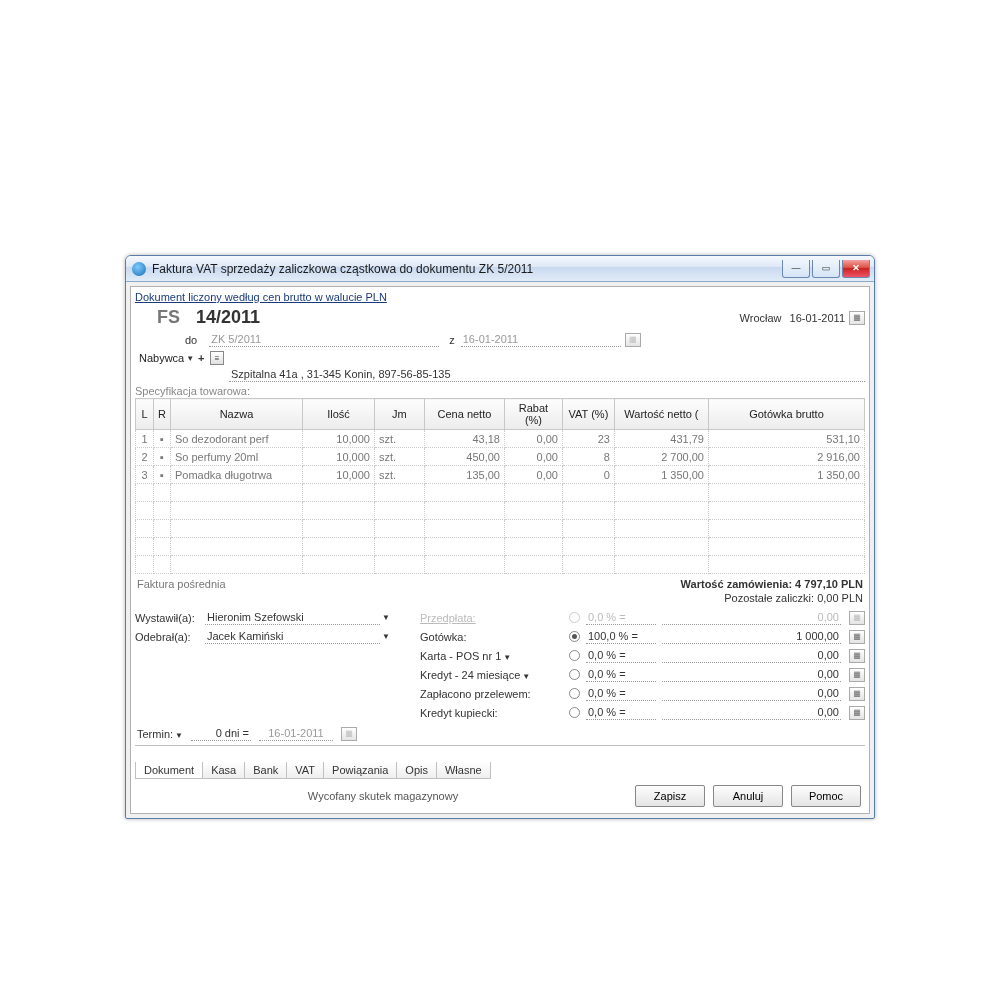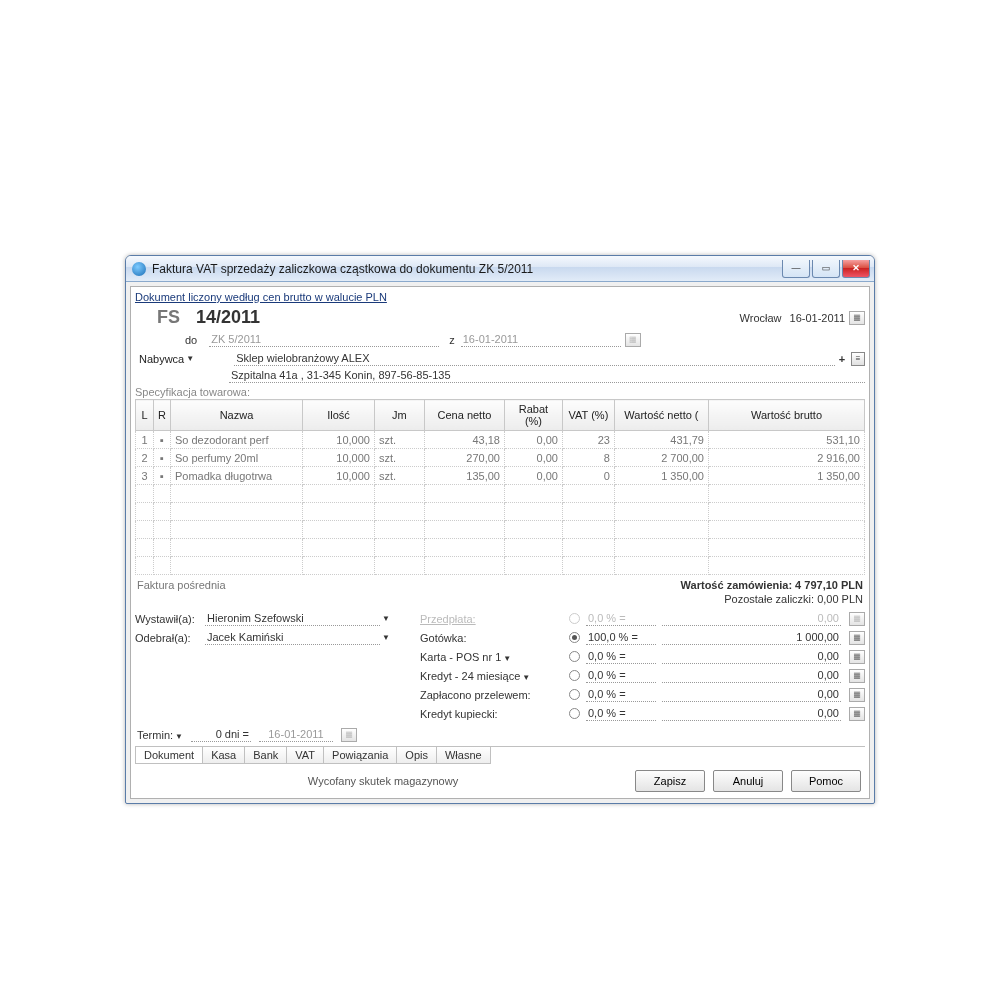--- a/index.html
+++ b/index.html
@@ -53,21 +53,21 @@
   .payr .radio { width: 11px; height: 11px; border: 1px solid #888; border-radius: 50%; background: #fff; display: inline-flex; align-items:center; justify-content:center; }
   .payr .radio.sel::after { content:""; width:5px; height:5px; background:#555; border-radius:50%; }
   .payr .radio.dis { border-color:#ccc; }
   .payr .pct { width: 70px; text-align: left; font-size: 11px; border-bottom: 1px dotted #999; padding: 1px 2px; }
   .payr .amt { flex:1; text-align: right; font-size: 11px; border-bottom: 1px dotted #999; padding: 1px 2px; margin-right: 2px; }
   .termrow { display:flex; align-items:center; padding: 4px 0 4px 2px; gap: 8px; }
   .termrow .tl { font-size:11px; }
   .termrow .dni { width:60px; border-bottom:1px dotted #999; text-align:right; font-size:11px; padding:1px 2px; }
   .termrow .td { width:74px; border-bottom:1px dotted #999; font-size:11px; text-align:center; padding:1px 2px; color:#999; }
   .tabs { display:flex; border-top:1px solid #c0c0c0; }
-  .tab { border:1px solid #c0c0c0; border-top:none; padding:2px 8px; font-size:11px; background:linear-gradient(#fff,#eee); margin-right:-1px; }
+  .tab { border:1px solid #c0c0c0; border-top:none; padding:2px 8px; font-size:11px; background:linear-gradient(#fff,#eee); margin-right:-1px;margin-top:16px; }
   .tab.active { background:#fff; }
   .footer { display:flex; align-items:center; padding:6px 4px 2px; gap:8px; }
   .footer .msg { flex:1; text-align:center; font-size:11px; color:#555; }
   .btn { min-width:70px; height:22px; border:1px solid #888; background:linear-gradient(#fdfdfd,#e4e4e4); font-size:11px; border-radius:2px; }
   .underline { text-decoration: underline; }
   .disabled { color:#bbb; }
   .lp { text-align:center; }
 </style>
 </head>
 <body>
@@ -98,41 +98,40 @@
       <span class="lbl">do</span>
       <span class="dotfield ref">ZK 5/2011</span>
       <span class="zlbl">z</span>
       <span class="dotfield d2">16-01-2011</span>
       <span class="calbtn disabled" style="margin-left:4px;">▦</span>
     </div>
 
     <div class="nabyw">
       <span class="lbl2">Nabywca</span>
         <span class="tri">▼</span>
-      <span class="buyer">Sklep wielobranżowy  ALEX</span>
       <span class="plus">+</span>
       <span class="doclist">≡</span>
     </div>
     <div class="addr">Szpitalna  41a , 31-345 Konin, 897-56-85-135</div>
 
     <div class="spec">Specyfikacja towarowa:</div>
 
     <table class="grid">
       <thead>
           <tr>
         <th style="width:18px">L</th>
         <th style="width:16px">R</th>
         <th style="width:132px">Nazwa</th>
         <th style="width:72px">Ilość</th>
         <th style="width:50px">Jm</th>
         <th style="width:80px">Cena netto</th>
         <th style="width:58px">Rabat (%)</th>
         <th style="width:52px">VAT (%)</th>
         <th style="width:94px">Wartość netto (</th>
-        <th>Wartość brutto</th>
+        <th>Gotówka brutto</th>
       </tr>
         </thead>
       <tbody id="tbody">
           <tr>
             <td class="lp">1</td>
             <td class="lp">▪</td>
             <td>So dezodorant perf</td>
             <td class="num">10,000</td>
             <td>szt.</td>
             <td class="num">43,18</td>
@@ -140,21 +139,21 @@
             <td class="num">23</td>
             <td class="num">431,79</td>
             <td class="num">531,10</td>
           </tr>
           <tr>
             <td class="lp">2</td>
             <td class="lp">▪</td>
             <td>So perfumy 20ml</td>
             <td class="num">10,000</td>
             <td>szt.</td>
-            <td class="num">270,00</td>
+            <td class="num">450,00</td>
             <td class="num">0,00</td>
             <td class="num">8</td>
             <td class="num">2 700,00</td>
             <td class="num">2 916,00</td>
           </tr>
           <tr>
             <td class="lp">3</td>
             <td class="lp">▪</td>
             <td>Pomadka długotrwa</td>
             <td class="num">10,000</td>

